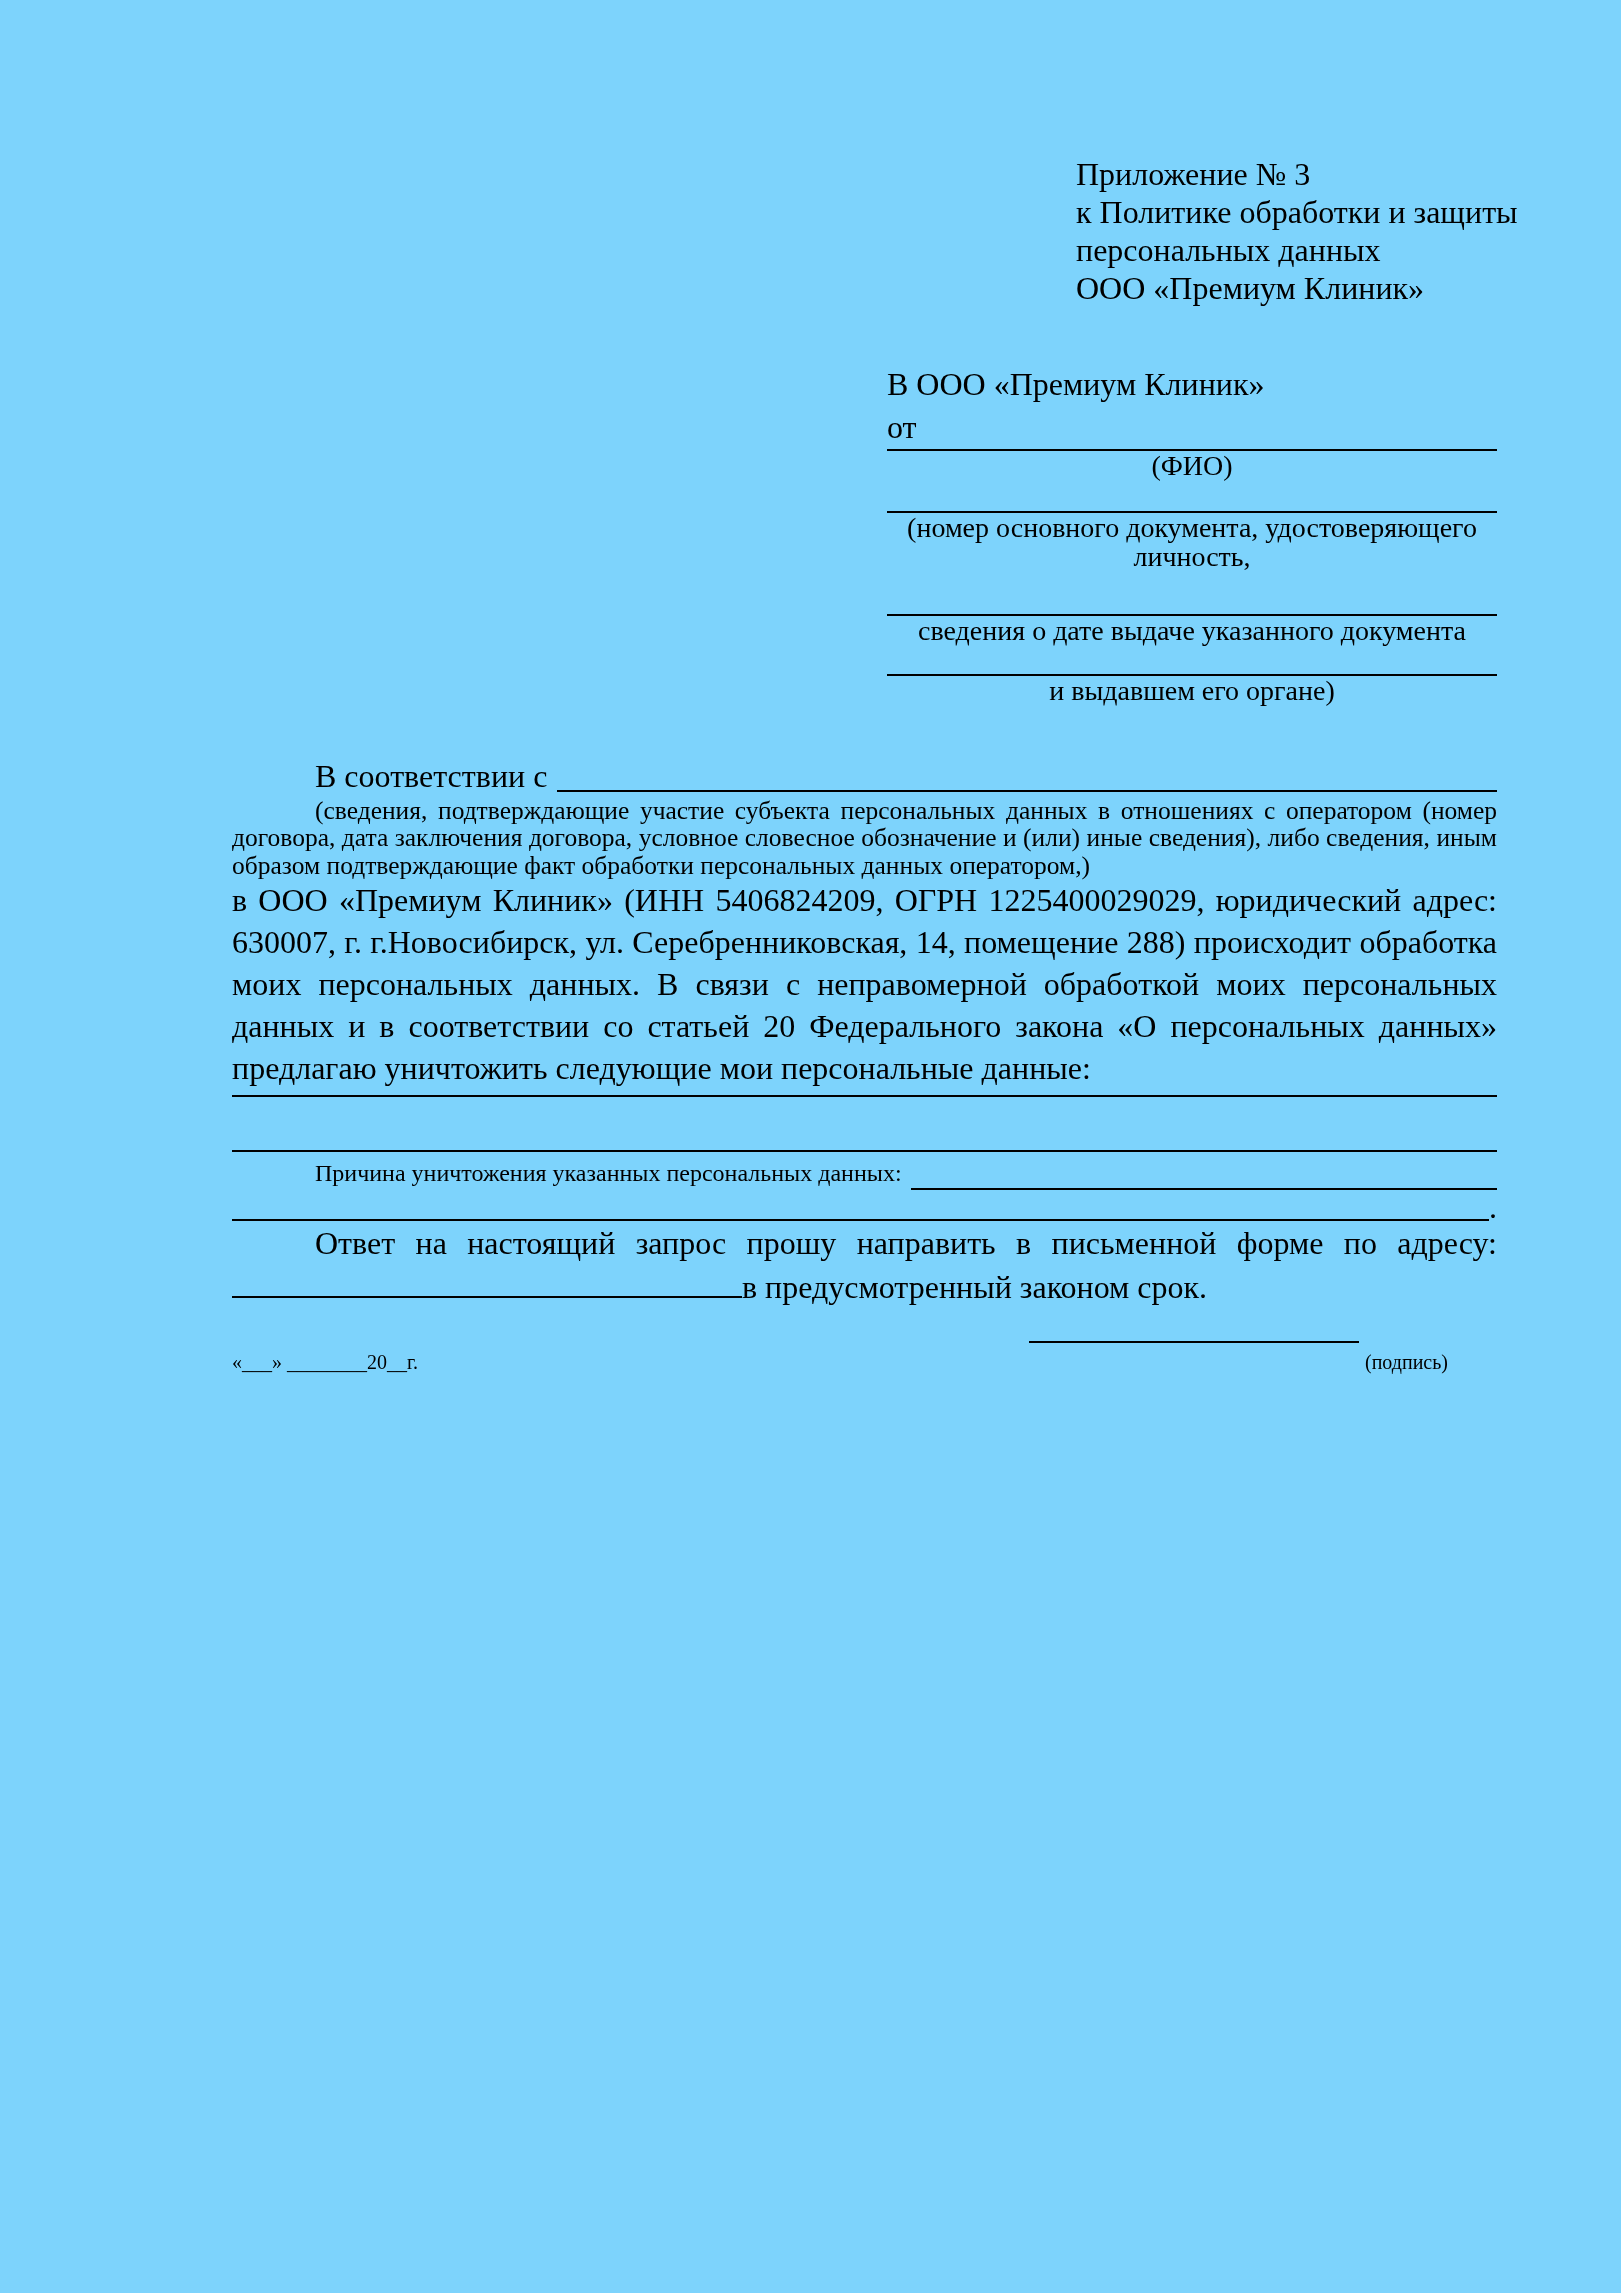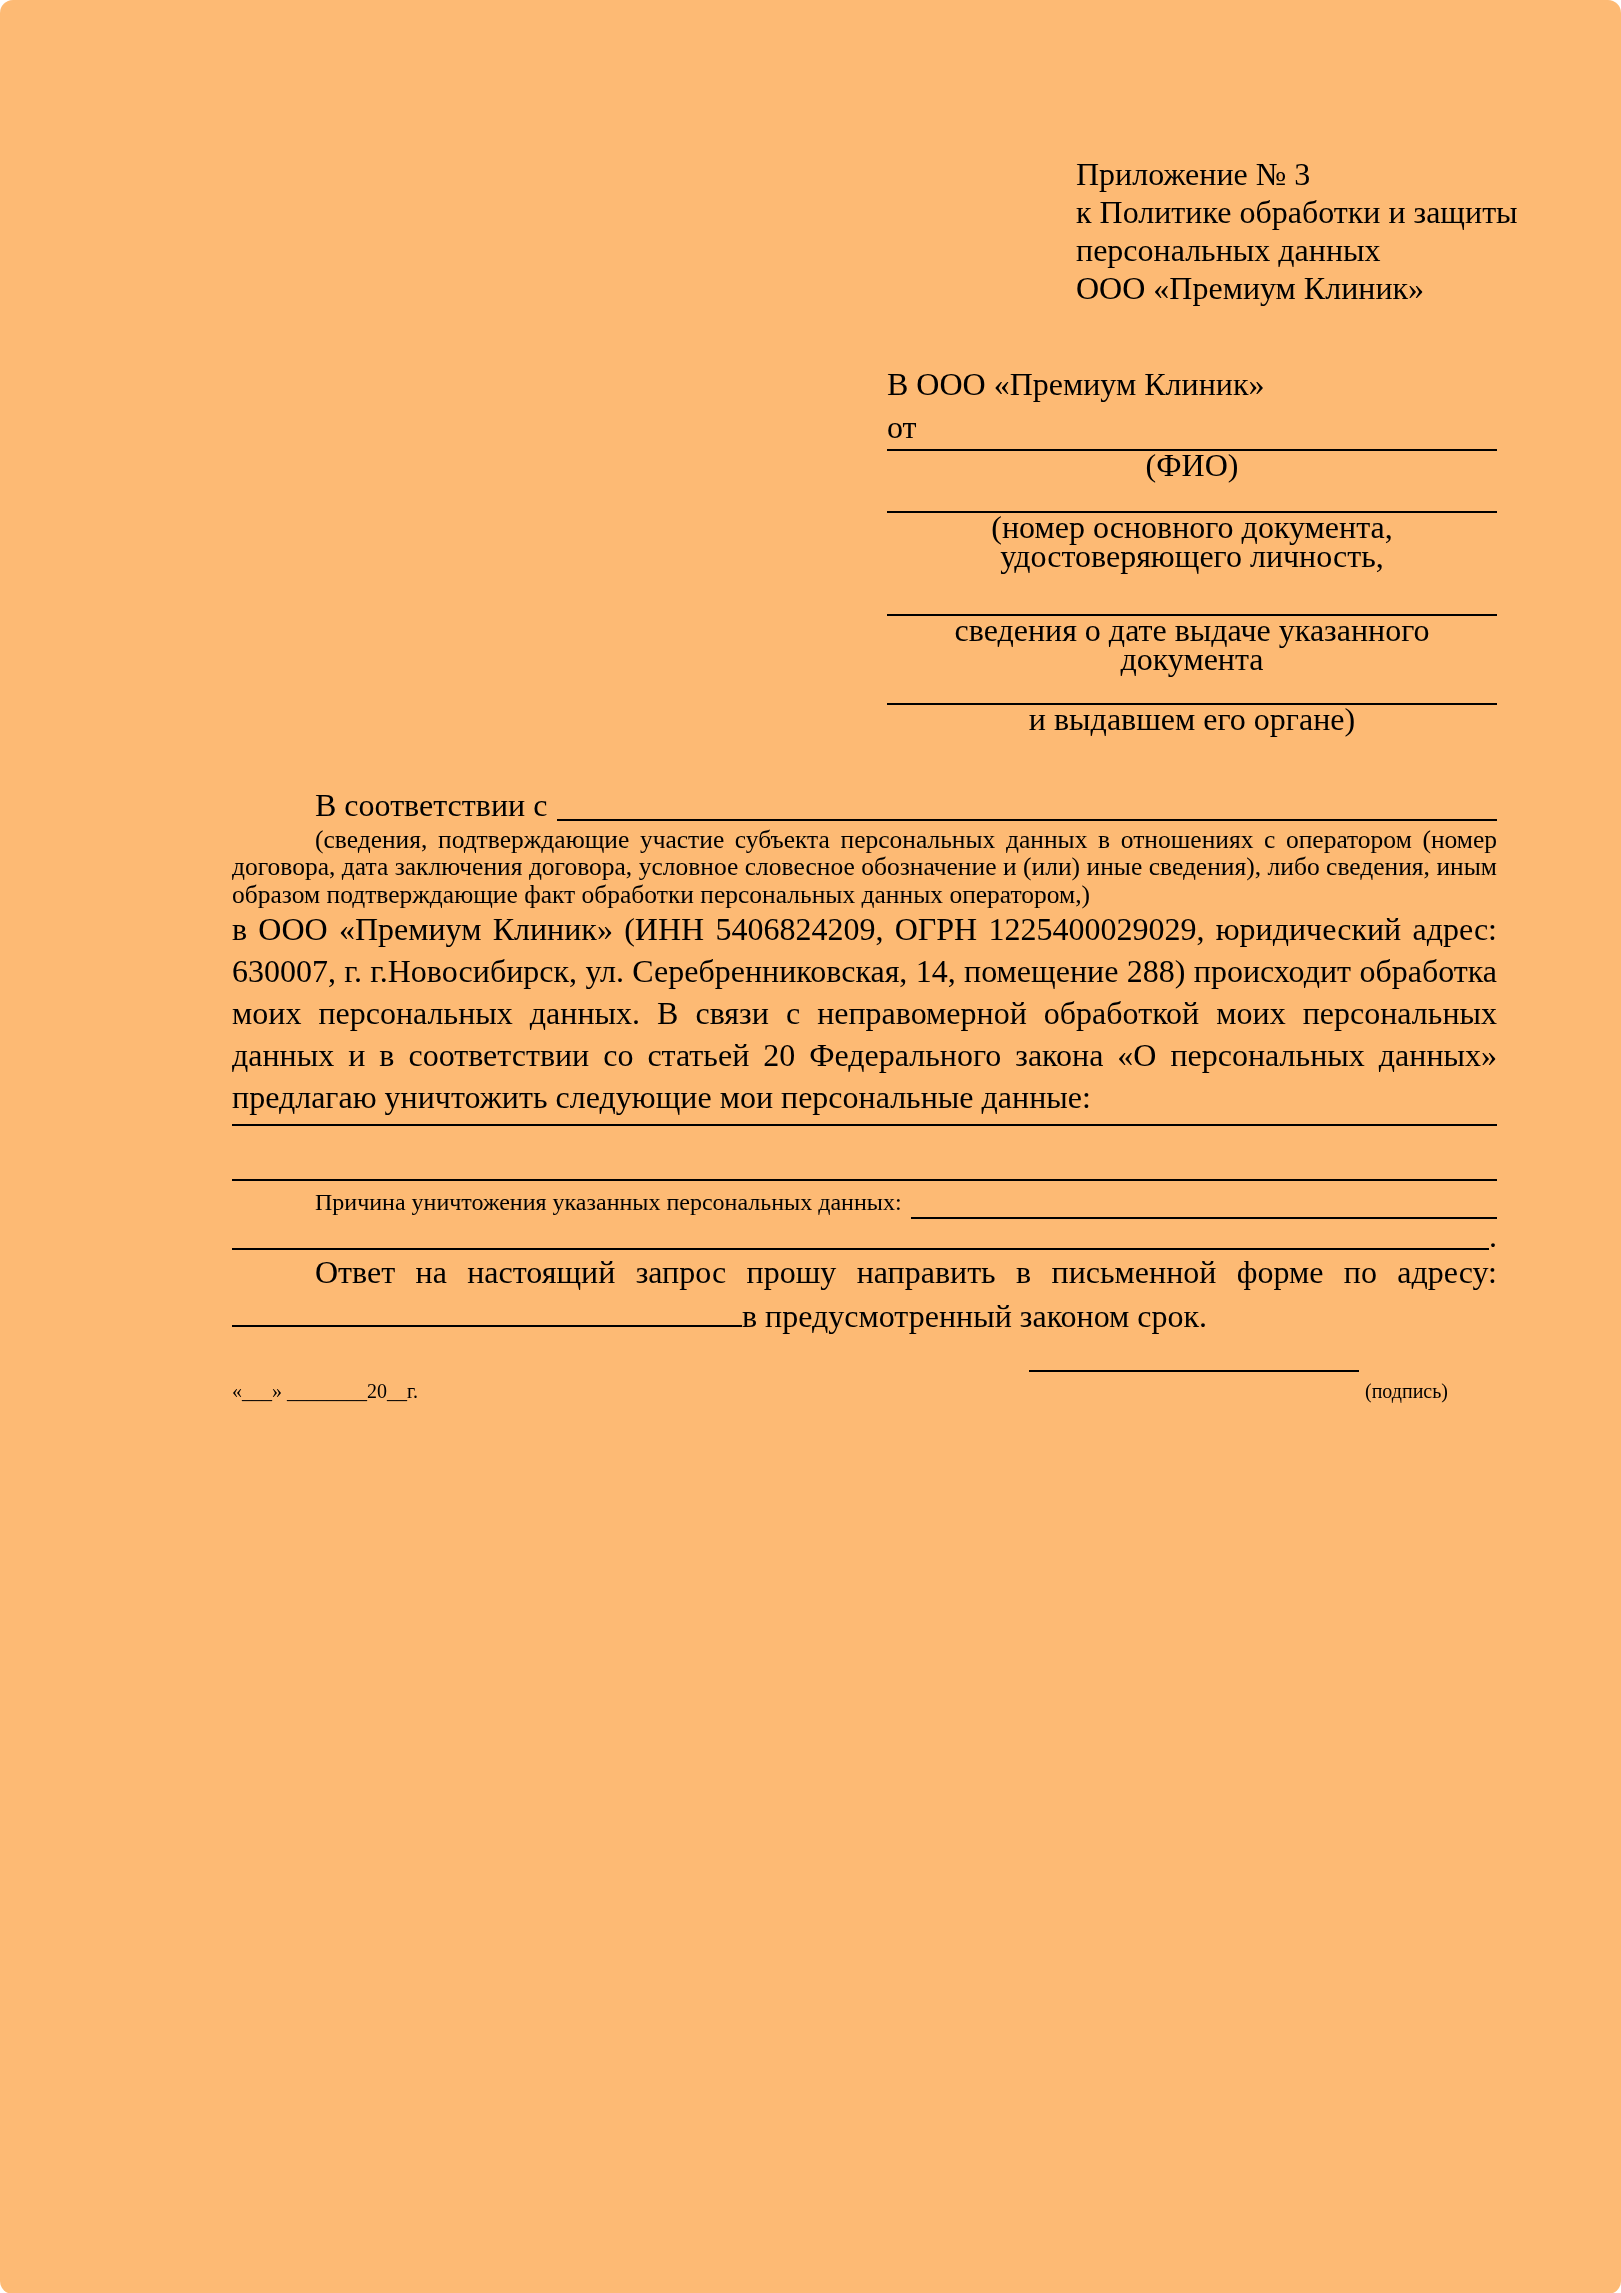--- a/index.html
+++ b/index.html
@@ -1,37 +1,36 @@
 <!DOCTYPE html>
 <html><head>
 <meta charset="utf-8">
 <style>
   html, body { margin:0; padding:0; background:#ffffff; }
   .page {
     position:relative;
     width:1621px; height:2294px;
-    background:#fdba74;
+    background:#7dd3fc;
     color:#000000;
     font-family:"Liberation Serif", serif;
     box-sizing:border-box;
     padding:155px 124px 0 232px;
     overflow:hidden;
-    border-radius:13px;
   }
   
   .hdr { width:421px; margin-left:auto; font-size:32px; line-height:38px; }
   .hdr div { white-space:nowrap; }
   
   .title { margin-top:98px; font-size:40px; line-height:57px; font-weight:700; text-align:center; }
   
   .addr { width:610px; margin-left:auto; margin-top:55px; }
   .addr-org { font-size:32px; line-height:44px; }
   .addr-from { font-size:32px; line-height:43px; }
   .ul { height:0; border-bottom:2px solid #000; }
-  .cap { font-size:32px; line-height:29px; text-align:center; }
+  .cap { font-size:28px; line-height:29px; text-align:center; }
   .sp32 { margin-top:31px; }
   .sp44 { margin-top:43px; }
   .sp30 { margin-top:29px; }
   
   .according { margin-top:51px; display:flex; align-items:flex-end; height:41px; font-size:32px; }
   .according .lbl { padding-left:83px; white-space:nowrap; line-height:41px; }
   .fill { flex:1; border-bottom:2px solid #000; margin-bottom:4.9px; margin-left:9.8px; }
   .note { font-size:25.5px; line-height:27.4px; text-align:justify; text-indent:83px; margin:0; }
   .mainp { font-size:32px; line-height:42px; text-align:justify; margin:0; }
   .hr1 { margin-top:5.9px; }

